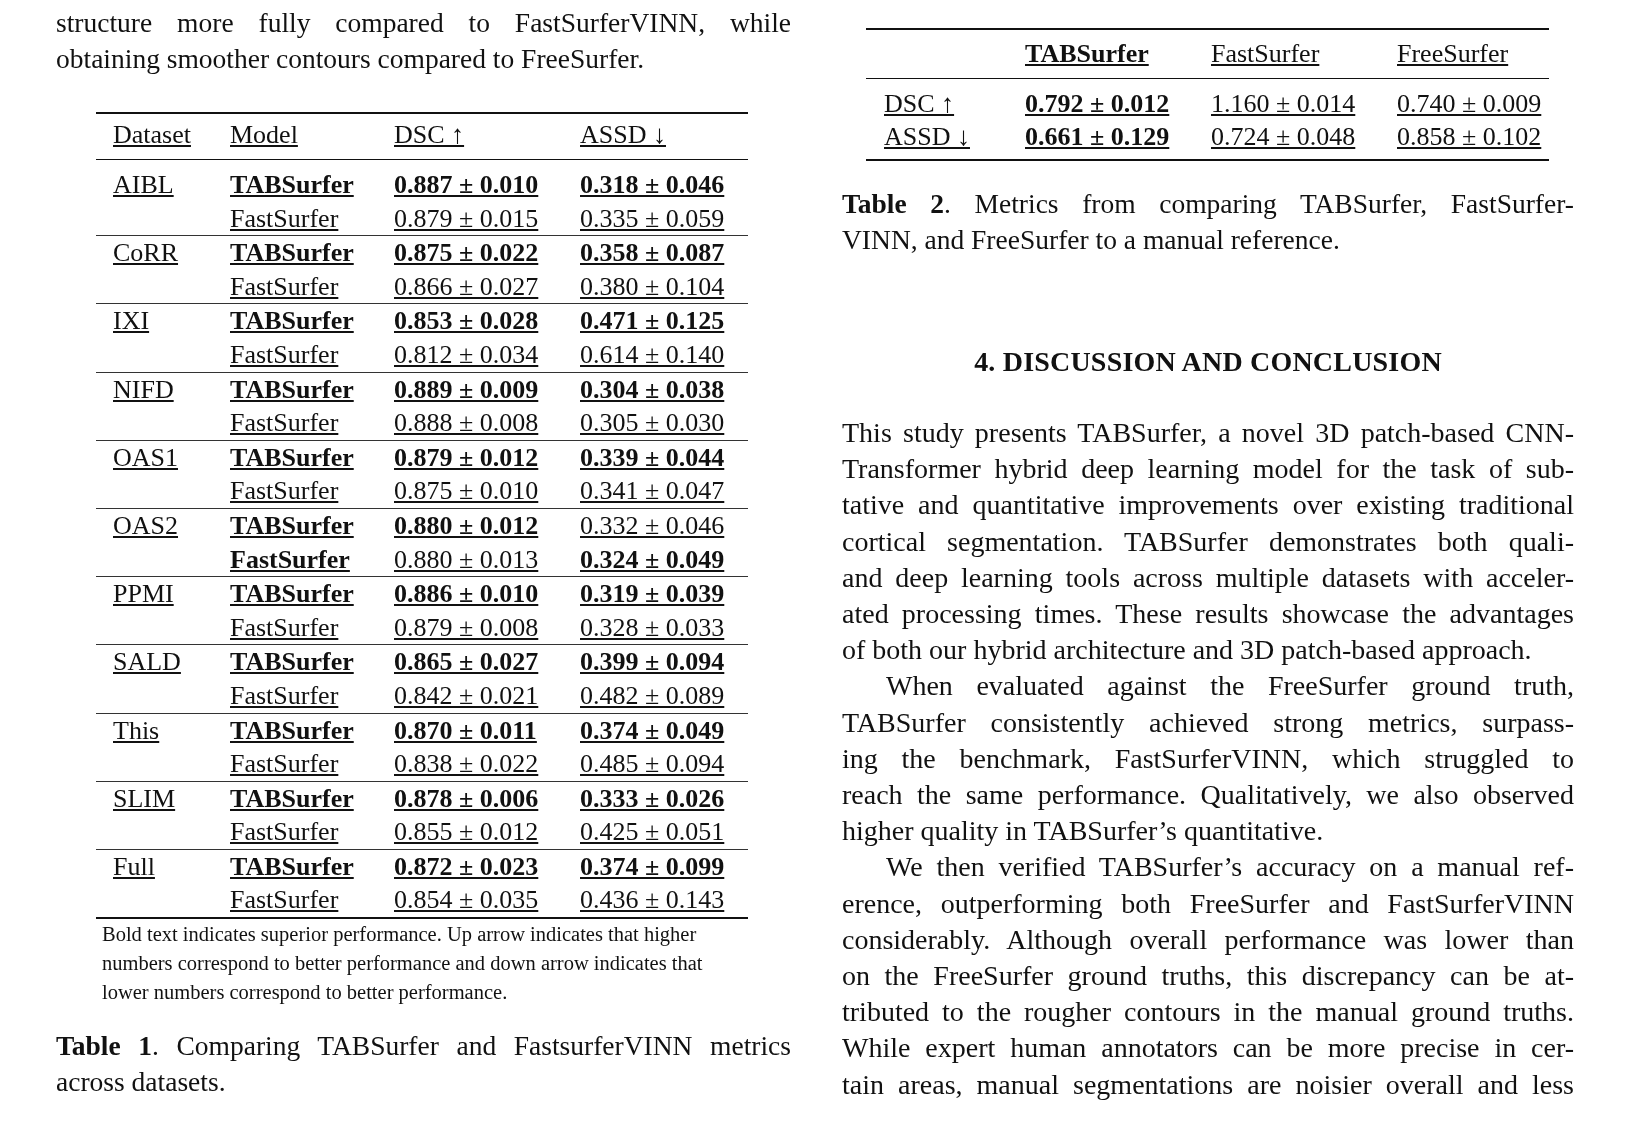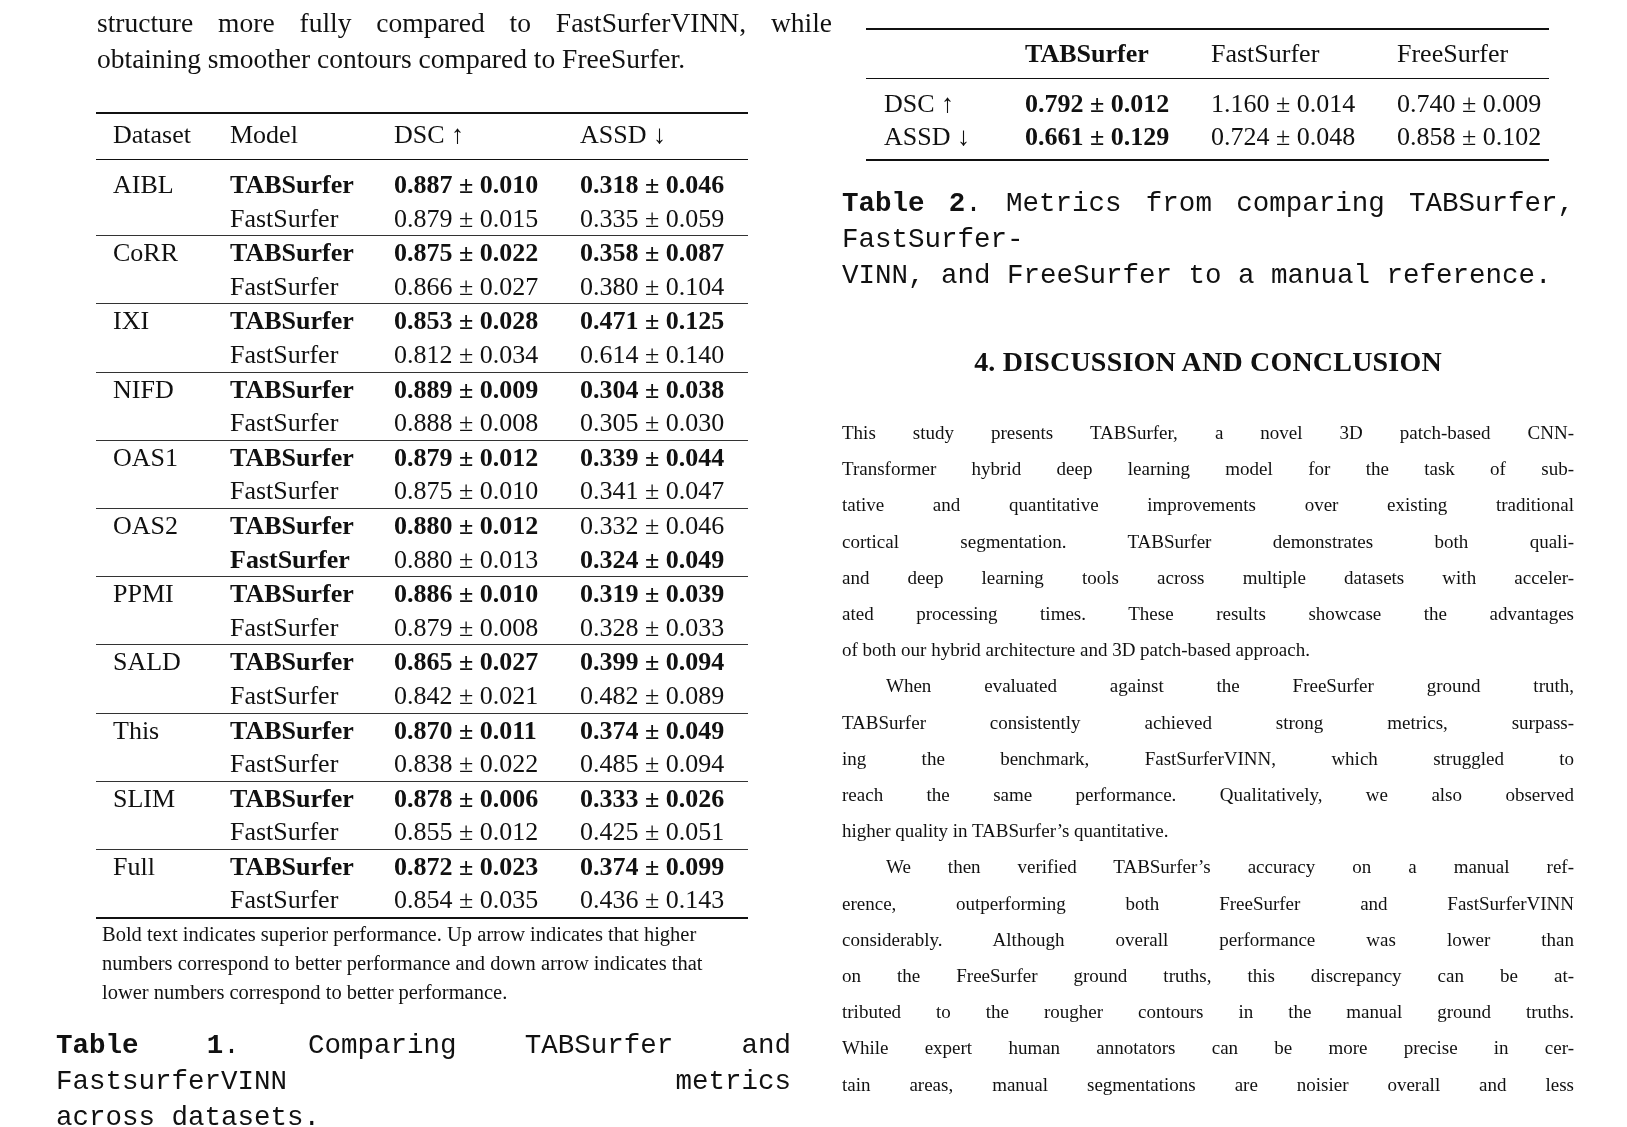--- a/index.html
+++ b/index.html
@@ -7,43 +7,43 @@
     width: 1627px; height: 1127px; position: relative; overflow: hidden;
     font-family: "Liberation Serif", "DejaVu Serif", serif; color: #111;
   }
   .col { position: absolute; top: 0; }
   .col-left { left: 56px; width: 735px; }
   .col-right { left: 842px; width: 732px; }
 
   .para {
     font-size: 27.5px; line-height: 36px; text-align: justify; margin: 0;
   }
-  .intro { position: absolute; top: 5px; left: 0; width: 735px; margin-left: 41px; }
+  .intro { position: absolute; top: 5px; left: 0; width: 735px; }
   .intro .line { display: block; text-align: justify; text-align-last: justify; }
   .intro .line.end { text-align-last: left; }
 
   
   .t1 { position: absolute; left: 40px; top: 112px; width: 652px; }
-  table { border-collapse: collapse; }
+  table { border-collapse: collapse; text-decoration: underline; }
   .t1 table { width: 652px; font-size: 26px; }
   .t1 th { font-weight: normal; text-align: left; padding: 6px 0 9px 0; height: 28px; }
   .t1 td { padding: 0; height: 33.6px; line-height: 33.6px; white-space: nowrap; }
   .t1 .c-ds { width: 117px; padding-left: 17px; }
   .t1 .c-model { width: 164px; margin-left: 16px; }
   .t1 .c-dsc { width: 186px; }
   .t1 thead tr { border-top: 2.5px solid #111; border-bottom: 1.5px solid #111; }
   .t1 tbody tr.grp-start { border-top: 1.5px solid #333; }
   .t1 tbody tr.first td { padding-top: 8px; }
   .t1 tbody tr.last-row { border-bottom: 2.5px solid #111; }
   .b { font-weight: bold; }
   .t1-note {
     position: absolute; left: 46px; top: 920px; width: 640px;
     font-size: 20.5px; line-height: 29px; margin: 0;
   }
-  .caption { font-size: 27.5px; line-height: 36px; margin: 0; font-family: Liberation Mono, monospace; }
+  .caption { font-size: 27.5px; line-height: 36px; margin: 0; }
   .cap1 { position: absolute; left: 0; top: 1028px; width: 735px; }
   .cap1 .line { display: block; }
   .cap1 .line.j { text-align: justify; text-align-last: justify; }
 
   
   .t2 { position: absolute; left: 24px; top: 28px; width: 683px; }
   .t2 table { width: 683px; font-size: 26px; }
   .t2 thead tr { border-top: 2.5px solid #111; border-bottom: 1.5px solid #111; }
   .t2 tbody tr.last-row { border-bottom: 2.5px solid #111; }
   .t2 th { font-weight: normal; text-align: left; height: 48px; padding: 0; }
@@ -56,21 +56,21 @@
   .t2 .c-fast { width: 186px; }
   .cap2 { position: absolute; left: 0; top: 186px; width: 732px; }
   .cap2 .line { display: block; }
   .cap2 .line.j { text-align: justify; text-align-last: justify; }
 
   .section-title {
     position: absolute; left: 0; top: 346px; width: 732px; text-align: center;
     font-size: 28px; font-weight: bold; margin: 0; letter-spacing: 0.2px;
   }
   .body-text { position: absolute; left: 0; top: 415px; width: 732px; }
-  .body-text .line { display: block; text-align: justify; text-align-last: justify; font-size: 19px; line-height: 36.2px; }
+  .body-text .line { display: block; text-align: justify; text-align-last: justify; font-size: 28px; line-height: 36.2px; }
   .body-text .line.end { text-align-last: left; }
   .body-text .line.indent { text-indent: 44px; }
 </style>
 </head>
 <body>
 
 <div class="col col-left">
   <div class="intro para">
     <span class="line">structure more fully compared to FastSurferVINN, while</span>
     <span class="line end">obtaining smoother contours compared to FreeSurfer.</span>

